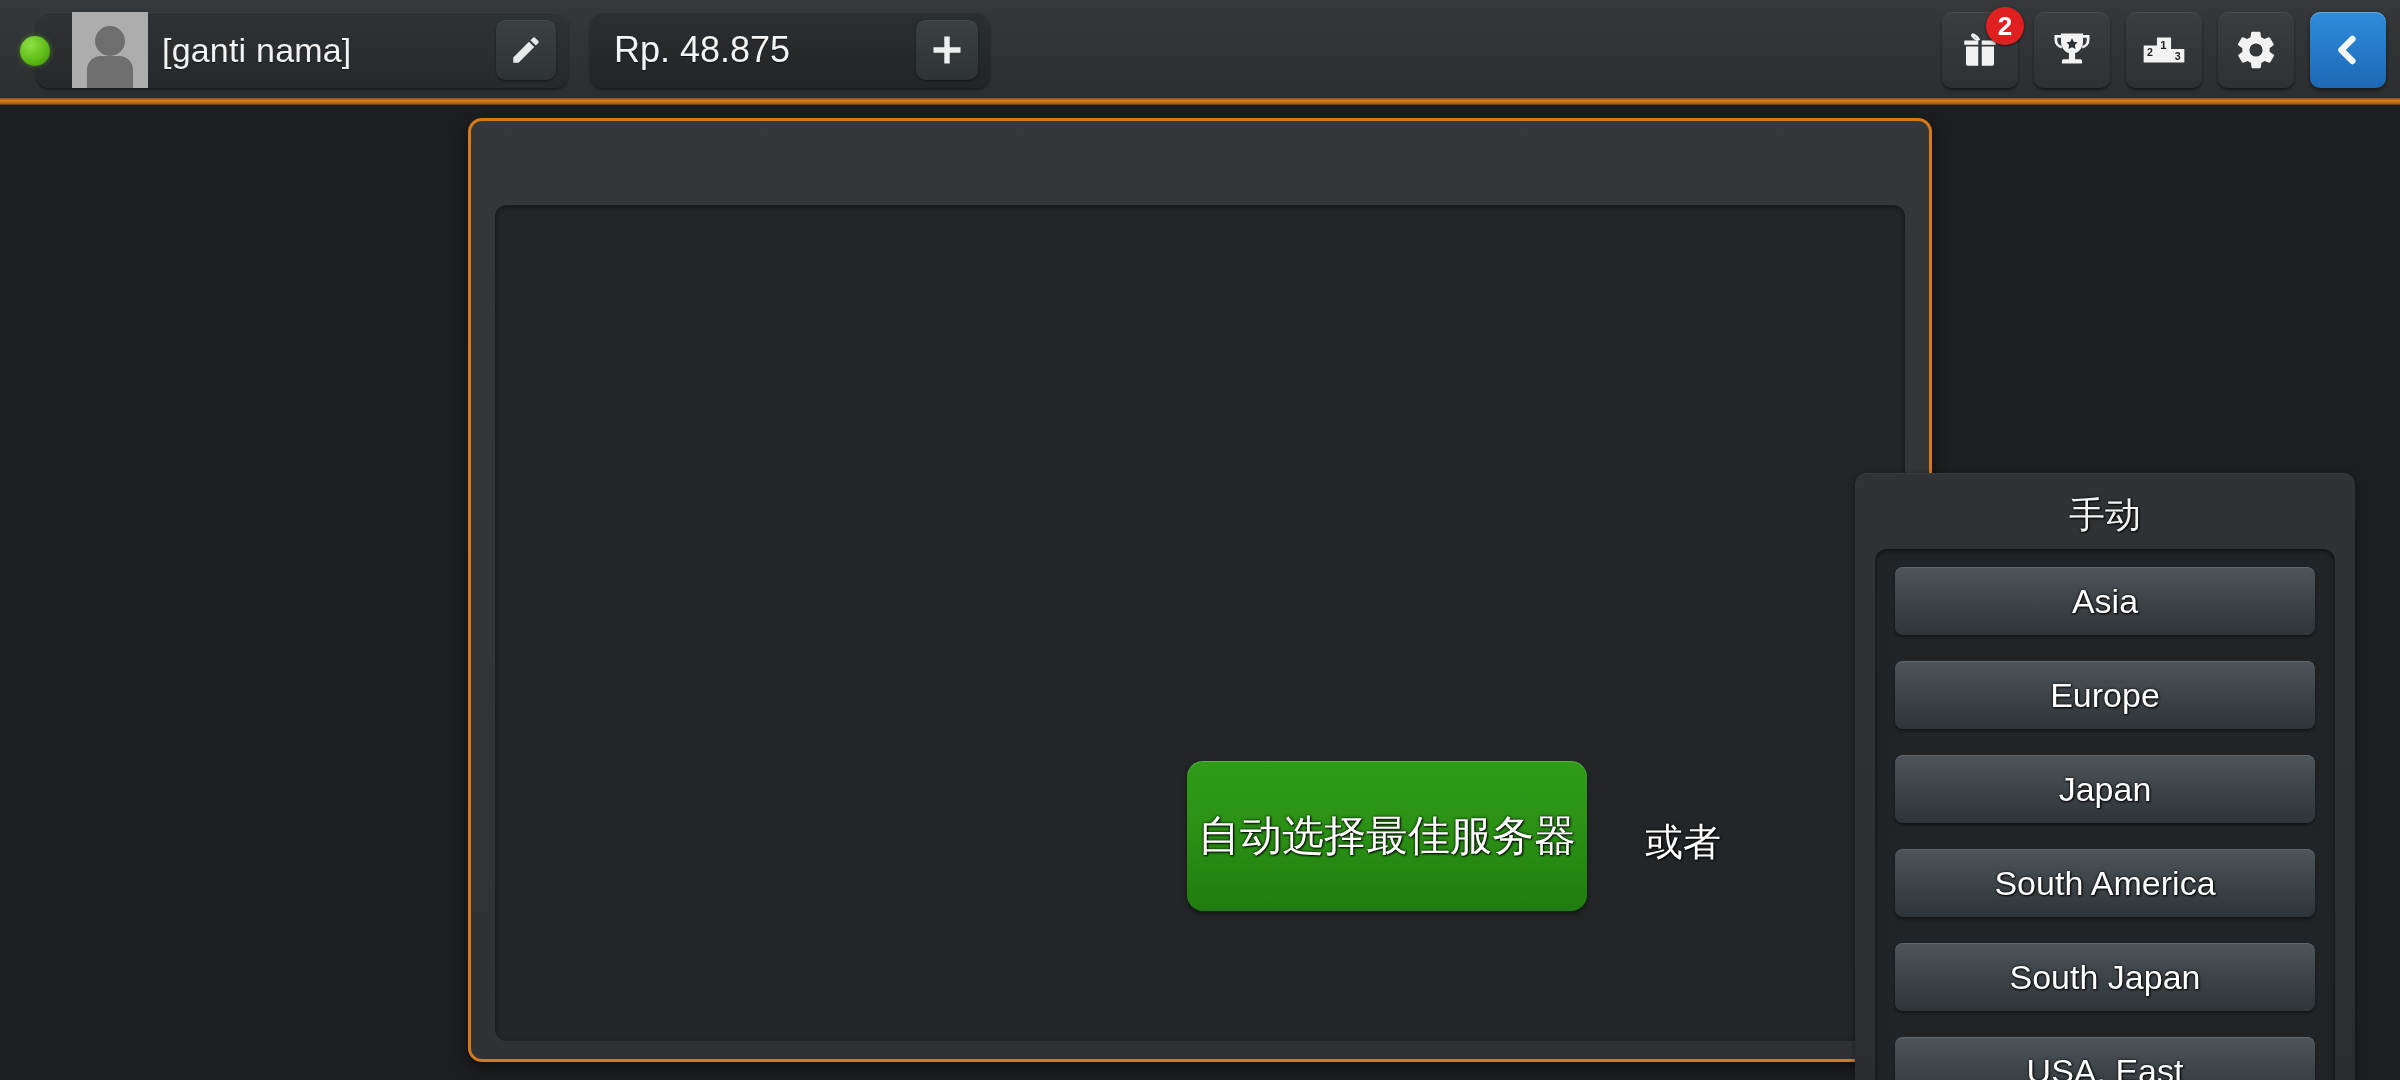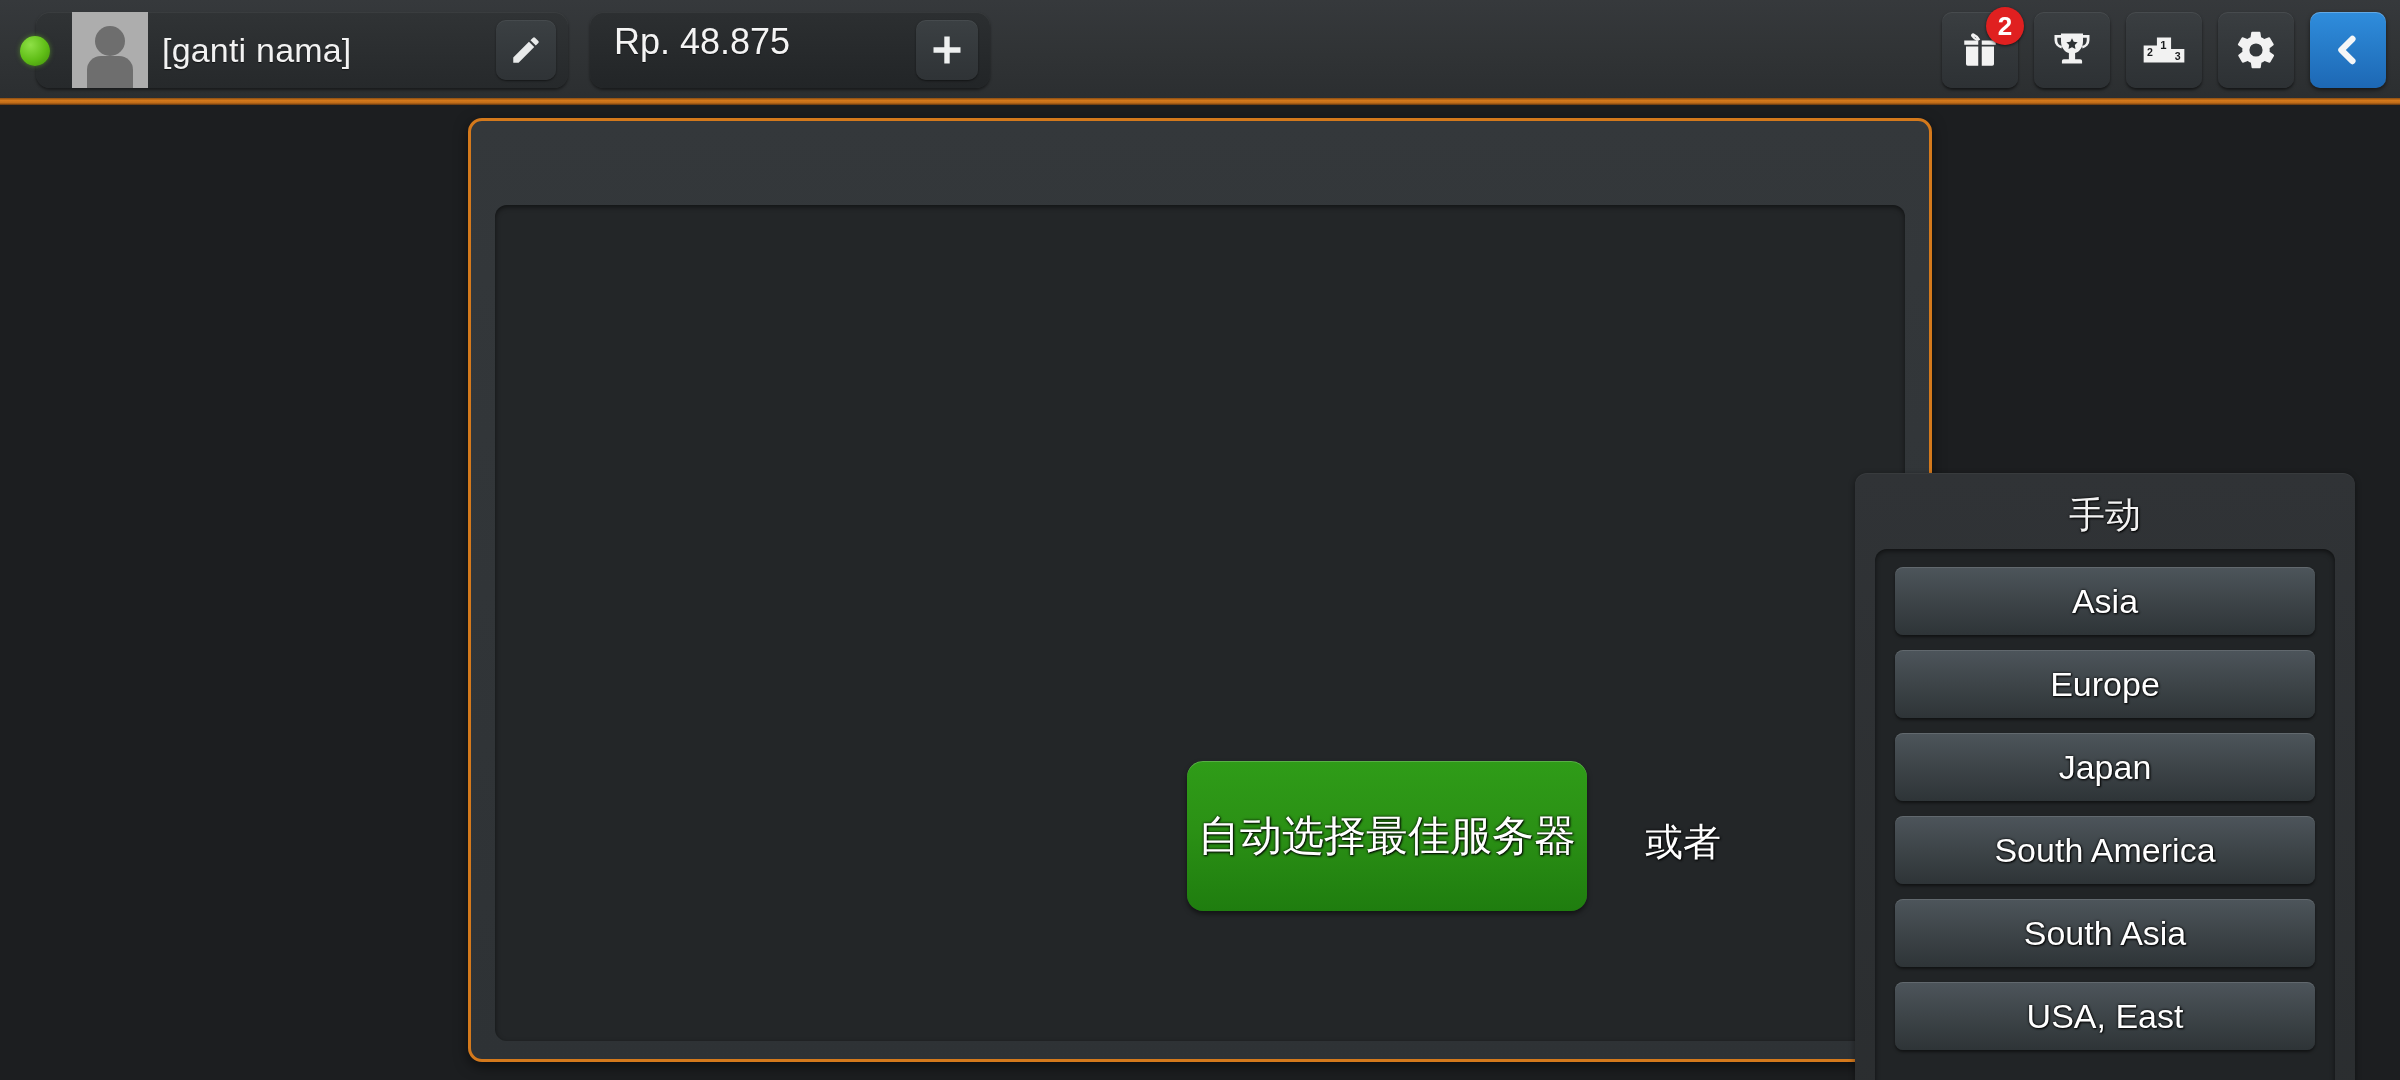--- a/index.html
+++ b/index.html
@@ -68,21 +68,21 @@
 
   
   .money-pill{
     position:absolute; left:590px; top:12px;
     width:400px; height:76px;
     background:linear-gradient(to bottom,#2c2f31 0%,#222527 100%);
     border-radius:14px;
     box-shadow:inset 0 1px 0 rgba(255,255,255,.05), 0 2px 3px rgba(0,0,0,.45);
   }
   .money-text{
-    position:absolute; left:614px; top:4px; height:76px;
+    position:absolute; left:614px; top:12px; height:76px;
     display:flex; align-items:center;
     color:#f4f4f4; font-size:36px; z-index:3;
     text-shadow:0 1px 1px rgba(0,0,0,.6);
   }
   .plus-btn{ position:absolute; left:916px; top:20px; width:62px; height:60px; z-index:3; }
 
   
   .right-cluster{
     position:absolute; right:14px; top:12px;
     display:flex; align-items:center; gap:16px; height:76px;
@@ -163,21 +163,21 @@
   }
   .server-list{
     position:absolute; left:20px; top:76px;
     width:460px; height:602px;
     background:#212426;
     border-radius:12px;
     box-shadow:inset 0 2px 5px rgba(0,0,0,.55);
     padding:18px 20px;
   }
   .server-btn{
-    width:100%; height:68px; margin-bottom:15px;
+    width:100%; height:68px; margin-bottom:26px;
     background:linear-gradient(to bottom,#4d555b 0%,#3e4549 48%,#2e3437 100%);
     border-radius:8px;
     box-shadow:inset 0 1px 0 rgba(255,255,255,.12), 0 2px 3px rgba(0,0,0,.5);
     display:flex; align-items:center; justify-content:center;
     color:#fff; font-size:34px;
     text-shadow:0 0 3px #000, 1px 1px 2px rgba(0,0,0,.9);
   }
   .server-btn:last-child{ margin-bottom:12px; }
   svg{ display:block; }
 </style>
@@ -278,19 +278,19 @@
     <div class="or-text">或者</div>
 
     <div class="manual-panel">
       <div class="manual-title">手动</div>
 
       <div class="server-list">
         <div class="server-btn">Asia</div>
         <div class="server-btn">Europe</div>
         <div class="server-btn">Japan</div>
         <div class="server-btn">South America</div>
-        <div class="server-btn">South Asia</div>
+        <div class="server-btn">South Japan</div>
         <div class="server-btn">USA, East</div>
       </div>
     </div>
 
   </div>
 </div>
 
 </body></html>

